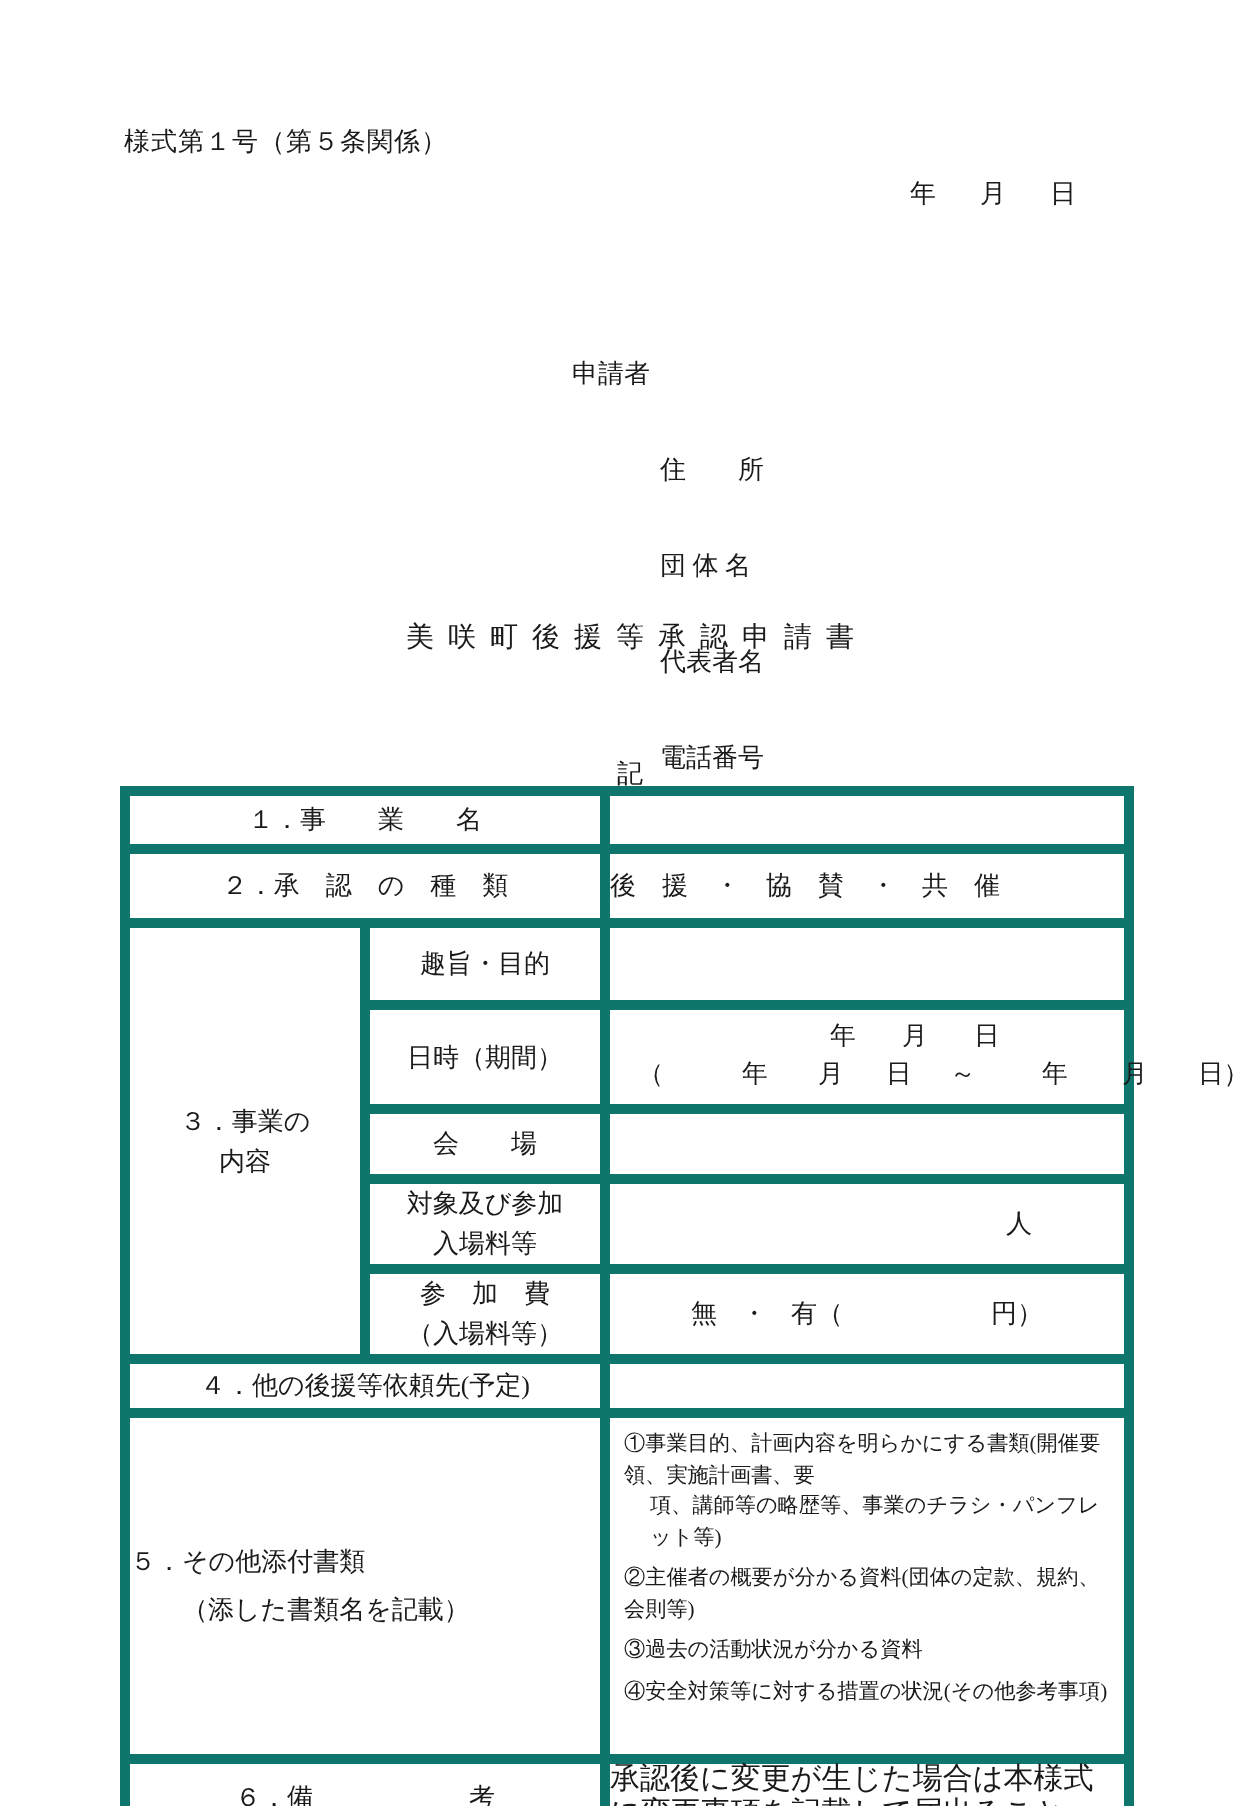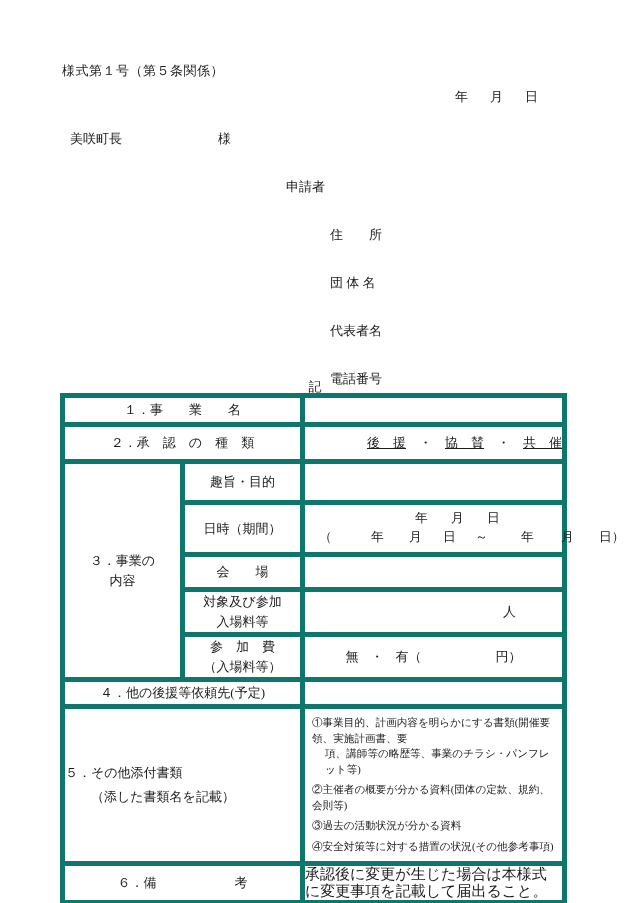--- a/index.html
+++ b/index.html
@@ -126,24 +126,23 @@
     text-align: center;
     white-space: nowrap;
   }
   .lbl-two {
     line-height: 20px;
     text-align: center;
   }
   .cell-blank { height: 24px; }
 
   .kind-value {
-    text-align: right;
+    text-align: left;
     padding: 7px 0;
     white-space: nowrap;
-    text-decoration: underline;
   }
   .kind-value i { font-style: normal; }
   .kind-value i.sep { display: inline-block; margin: 0 13px; }
 
   .date-cell {
     padding: 4px 0 5px 0;
     line-height: 19px;
     white-space: nowrap;
     font-size: 12.8px;
   }
@@ -192,21 +191,21 @@
 
   .attach-list {
     padding: 6px 7px 7px 7px;
     font-size: 10.6px;
     line-height: 15.5px;
   }
   .attach-list .item {
     margin-bottom: 5px;
     text-indent: 0;
   }
-  .attach-list .item:last-child { margin-bottom: 0; }
+  .attach-list .item:last-child { margin-bottom: 16px; }
   .attach-list .item .cont {
     display: block;
     padding-left: 13px;
   }
 
   .remark-cell {
     padding: 7px 7px 9px 7px;
     font-size: 15px;
     line-height: 17px;
   }
@@ -218,32 +217,32 @@
 <body>
 
 <div class="page">
 
   <div class="form-no">様式第１号（第５条関係）</div>
 
   <div class="date-line">
     <span>年</span><span>月</span><span>日</span>
   </div>
 
-  <div class="addressee">
-    <span>美咲町長</span><span class="honorific">様</span>
-  </div>
 
   <div class="applicant">
     <span class="app-label">申請者</span>
     <span class="app-field">住　　所</span>
     <span class="app-field">団 体 名</span>
     <span class="app-field">代表者名</span>
     <span class="app-field">電話番号</span>
   </div>
 
+  <div class="doc-title">
+    <span><span>美</span><span>咲</span><span>町</span><span>後</span><span>援</span><span>等</span><span>承</span><span>認</span><span>申</span><span>請</span><span>書</span></span>
+  </div>
 
   <div class="ki">記</div>
 
   <table class="form-table">
     <colgroup>
       <col class="col-a">
         <col class="col-b">
         <col class="col-c">
     </colgroup>
     <tbody>

